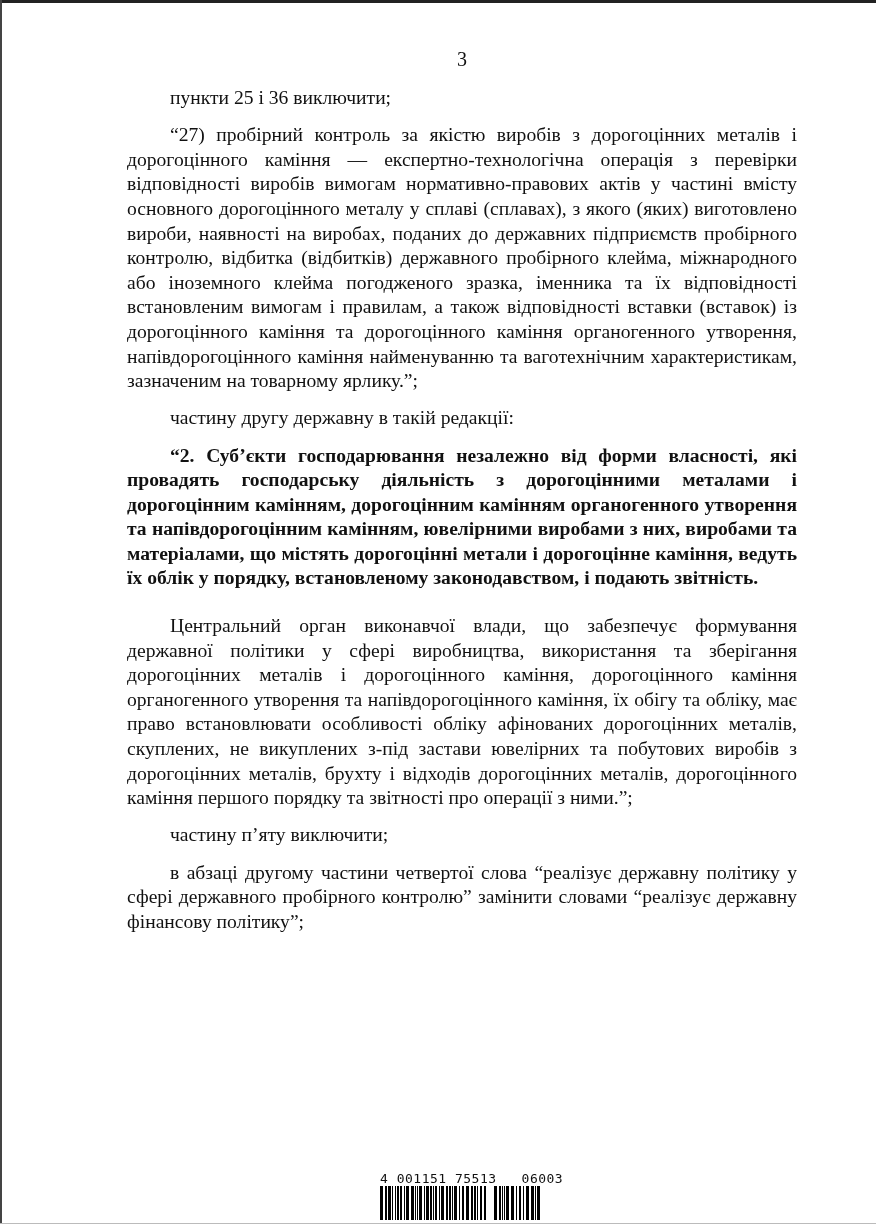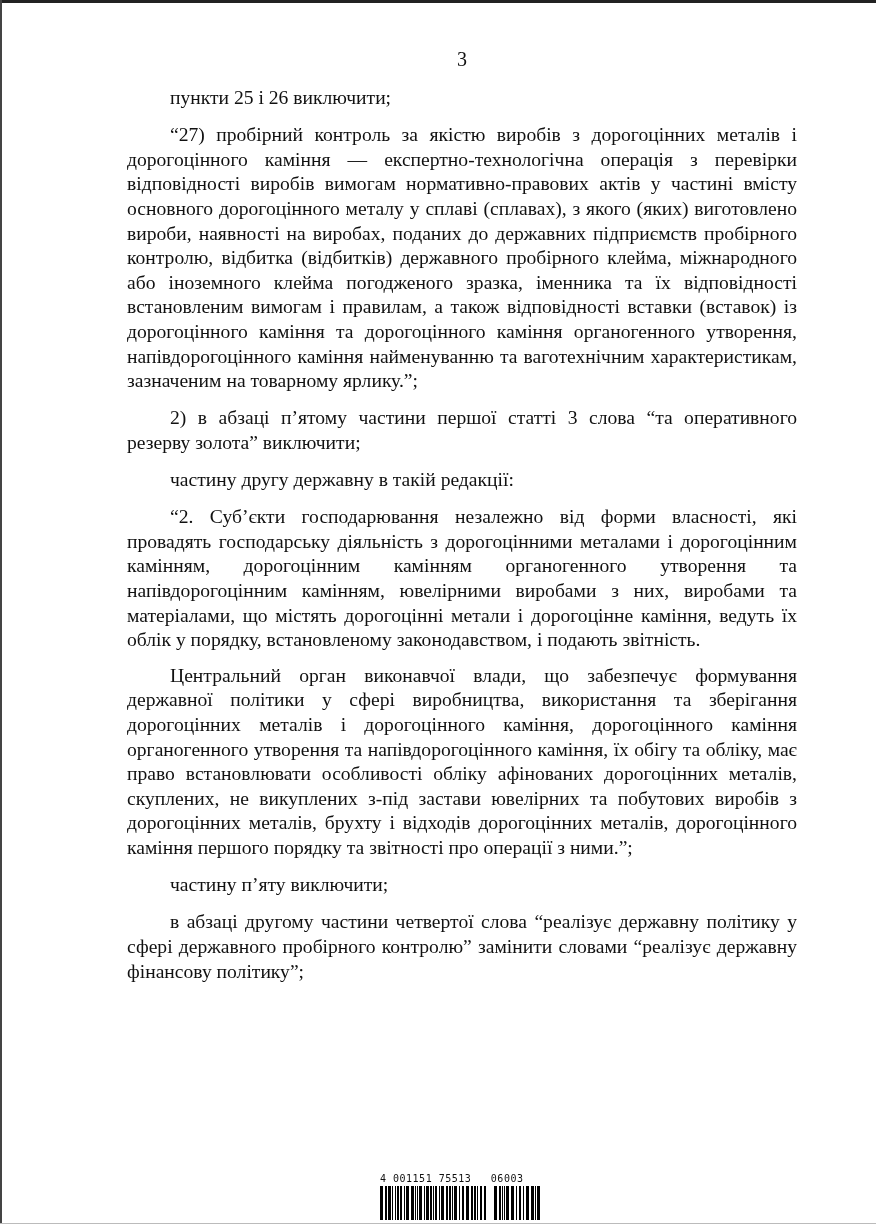--- a/index.html
+++ b/index.html
@@ -49,31 +49,32 @@
     width: 670px;
     font-size: 19.6px;
     line-height: 24.6px;
   }
   .para {
     margin: 0 0 12.6px 0;
     text-align: justify;
     text-indent: 43px;
   }
   .para.tight {
-    margin-bottom: 11px;
+    margin-bottom: 23px;
+    font-weight: bold;
   }
   .barcode-wrap {
     position: absolute;
     left: 380px;
     top: 1174px;
     width: 162px;
   }
   .barcode-number {
     font-family: "DejaVu Sans Mono", "Liberation Mono", monospace;
-    font-size: 10px;
+    font-size: 13px;
     line-height: 10px;
     letter-spacing: 0.5px;
     color: #111;
     white-space: pre;
   }
   .barcode-bars {
     display: flex;
     align-items: flex-end;
     height: 34px;
     margin-top: 2px;
@@ -87,23 +88,22 @@
 </head>
 <body>
 
 <div class="scan-edge-top"></div>
 <div class="scan-edge-left"></div>
 <div class="scan-edge-bottom"></div>
 
 <div class="page-number">3</div>
 
 <div class="body-text">
-  <p class="para">пункти 25 і 26 виключити;</p>
+  <p class="para">пункти 25 і 36 виключити;</p>
   <p class="para">“27) пробірний контроль за якістю виробів з дорогоцінних металів і дорогоцінного каміння — експертно-технологічна операція з перевірки відповідності виробів вимогам нормативно-правових актів у частині вмісту основного дорогоцінного металу у сплаві (сплавах), з якого (яких) виготовлено вироби, наявності на виробах, поданих до державних підприємств пробірного контролю, відбитка (відбитків) державного пробірного клейма, міжнародного або іноземного клейма погодженого зразка, іменника та їх відповідності встановленим вимогам і правилам, а також відповідності вставки (вставок) із дорогоцінного каміння та дорогоцінного каміння органогенного утворення, напівдорогоцінного каміння найменуванню та ваготехнічним характеристикам, зазначеним на товарному ярлику.”;</p>
-  <p class="para">2) в абзаці п’ятому частини першої статті 3 слова “та оперативного резерву золота” виключити;</p>
   <p class="para">частину другу державну в такій редакції:</p>
   <p class="para tight">“2. Суб’єкти господарювання незалежно від форми власності, які провадять господарську діяльність з дорогоцінними металами і дорогоцінним камінням, дорогоцінним камінням органогенного утворення та напівдорогоцінним камінням, ювелірними виробами з них, виробами та матеріалами, що містять дорогоцінні метали і дорогоцінне каміння, ведуть їх облік у порядку, встановленому законодавством, і подають звітність.</p>
   <p class="para">Центральний орган виконавчої влади, що забезпечує формування державної політики у сфері виробництва, використання та зберігання дорогоцінних металів і дорогоцінного каміння, дорогоцінного каміння органогенного утворення та напівдорогоцінного каміння, їх обігу та обліку, має право встановлювати особливості обліку афінованих дорогоцінних металів, скуплених, не викуплених з-під застави ювелірних та побутових виробів з дорогоцінних металів, брухту і відходів дорогоцінних металів, дорогоцінного каміння першого порядку та звітності про операції з ними.”;</p>
   <p class="para">частину п’яту виключити;</p>
   <p class="para">в абзаці другому частини четвертої слова “реалізує державну політику у сфері державного пробірного контролю” замінити словами “реалізує державну фінансову політику”;</p>
 </div>
 
 <div class="barcode-wrap">
   <div class="barcode-number">4 001151 75513   06003</div>
   <div class="barcode-bars" id="barcode-bars">

